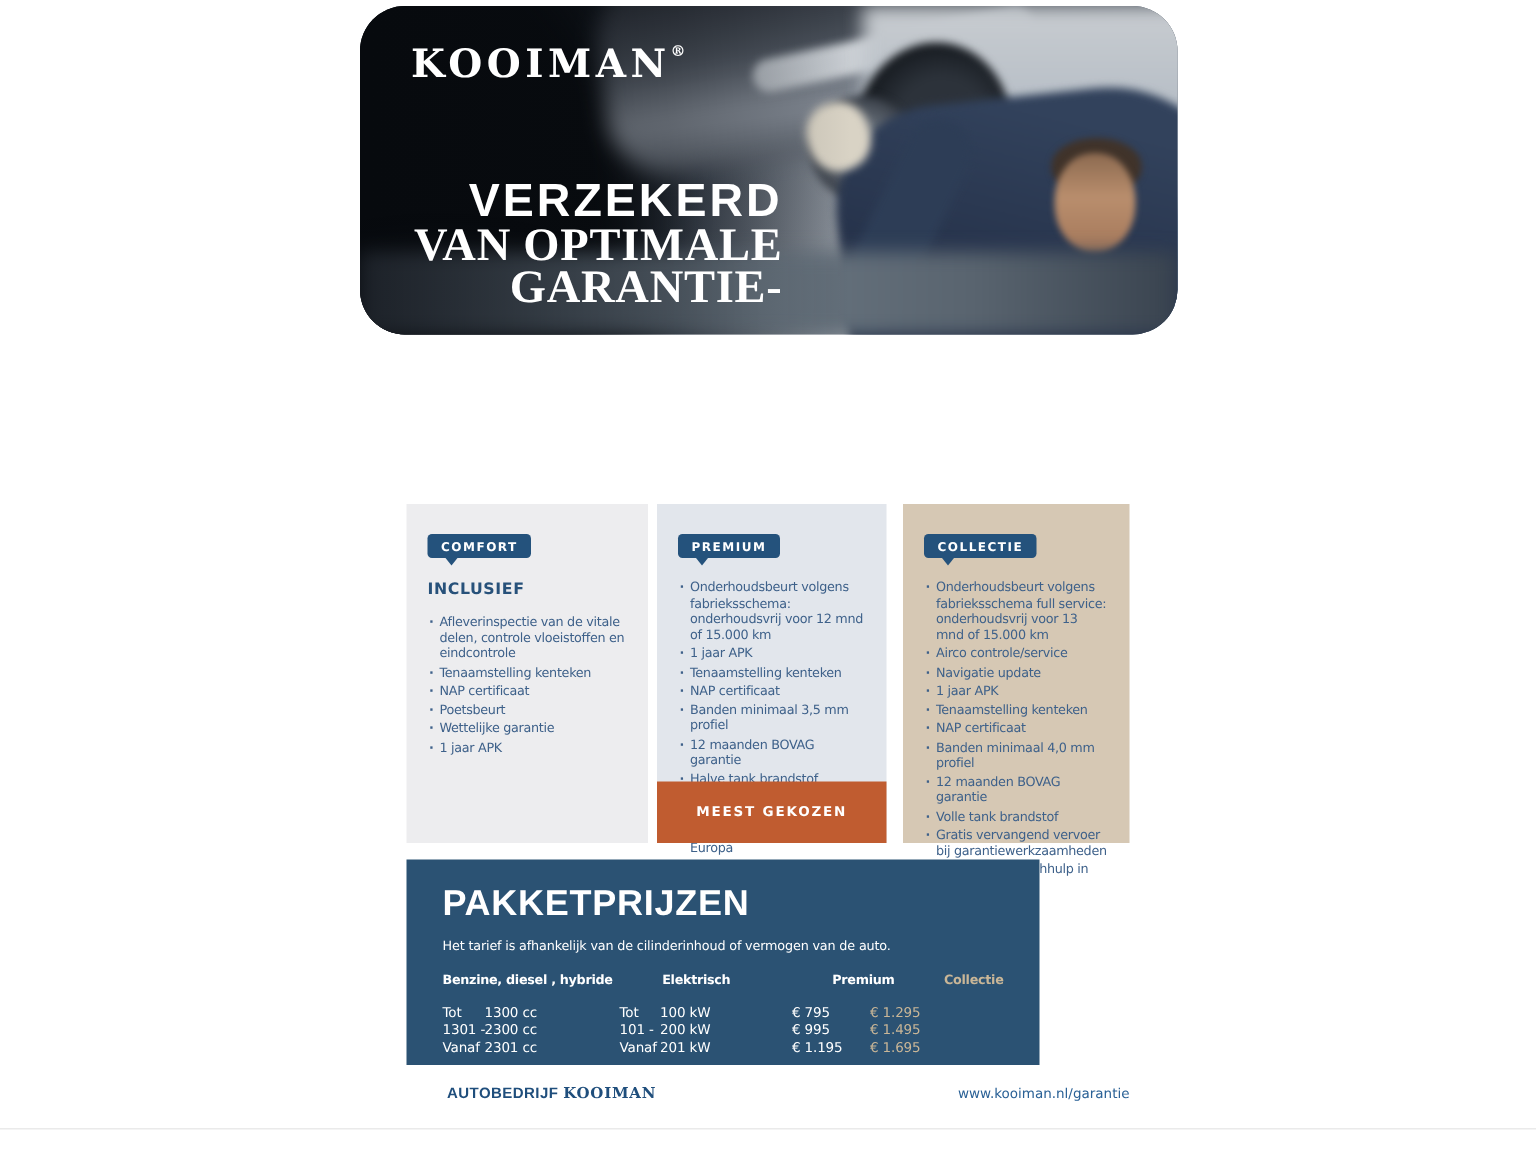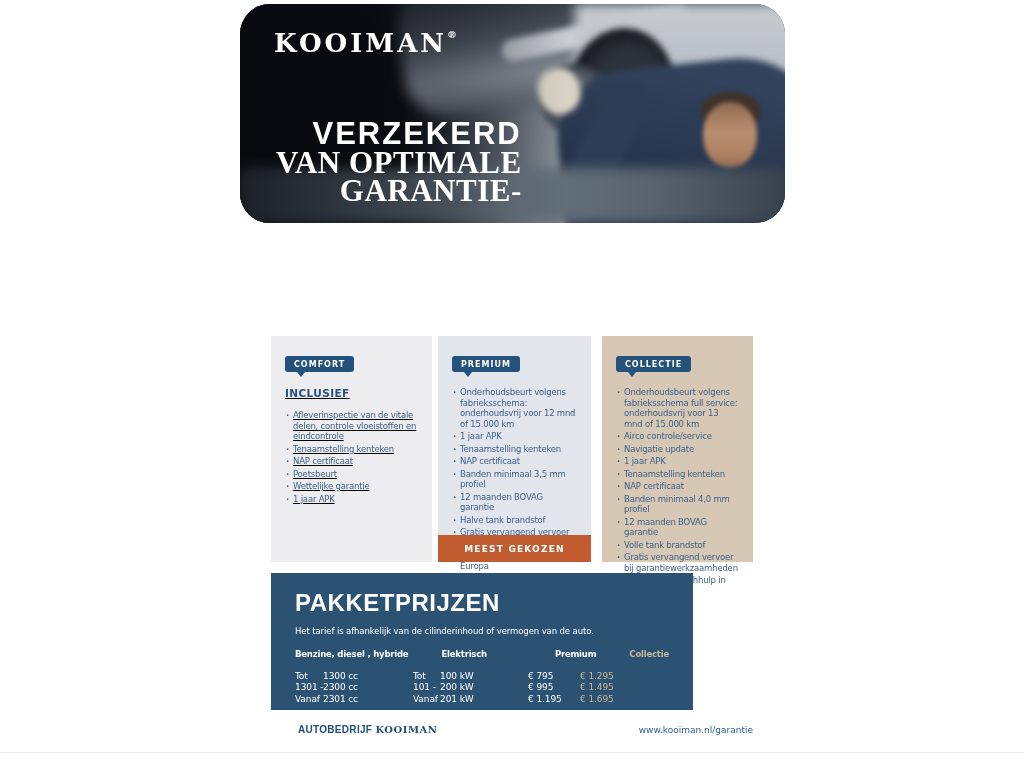--- a/index.html
+++ b/index.html
@@ -44,31 +44,31 @@
   .hero-logo sup { font-size:10px; vertical-align:14px; letter-spacing:0; }
   .hero-headline { position:absolute; left:36px; top:114px;text-align:right; }
   .hl-sans  { font-family:"Liberation Sans", sans-serif; font-weight:bold; font-size:31px; letter-spacing:2px; line-height:31px; }
   .hl-serif { font-family:"Liberation Serif", serif;     font-weight:bold; font-size:31px; letter-spacing:.5px; line-height:28px; }
   .hero-sub { position:absolute; left:44px; top:255px; font-family:Liberation Sans, sans-serif; font-weight:bold;
      font-size:17px; letter-spacing:2px; }
 
   
   .cards { position:absolute; left:271px; top:336px; width:482px; height:226px; }
   .card { position:absolute; top:0; height:226px; padding:16px 14px; }
-  .card-comfort  { left:0;     width:161px; background:#ededef;text-decoration:underline; }
+  .card-comfort  { left:0;     width:161px; background:#ededef; }
   .card-premium  { left:167px; width:153px; background:#e2e6ec; padding-bottom:38px; }
   .card-collectie{ left:331px; width:151px; background:#d6c8b4; }
   .badge { display:inline-block; position:relative; background:#24527c; color:#fff; font-size:8px; font-weight:bold;
      letter-spacing:1px; padding:4px 9px 3px; border-radius:3px; margin-bottom:15px; }
   .badge::after { content:""; position:absolute; left:12px; top:100%; border:4px solid transparent; border-top:5px solid #24527c; }
   .card-heading { font-size:10.5px; font-weight:bold; color:#27517a; letter-spacing:.4px; margin-bottom:11px; }
   .pkg-list { list-style:none; font-size:8.5px; letter-spacing:-.2px; line-height:10.5px; color:#3e618a; }
   .pkg-list li { position:relative; padding-left:8px; margin-bottom:2px; }
   .pkg-list li::before { content:"·"; position:absolute; left:1px; top:0; font-weight:bold; }
-  .banner { position:absolute; left:0; bottom:0; width:100%; height:27px; background:#c05c30; color:#fff;
+  .banner { position:absolute; left:0; bottom:0; width:100%; height:41px; background:#c05c30; color:#fff;
      font-size:9px; font-weight:bold; letter-spacing:1.2px; display:flex; align-items:center; justify-content:center; }
 
   
   .pricing { position:absolute; left:271px; top:573px; width:422px; height:137px; background:#2b5273;
      color:#fff; padding:16px 24px 0; }
   .pricing-title { font-family:"Liberation Sans", sans-serif; font-weight:bold; font-size:24px; letter-spacing:.5px; margin-bottom:9px; }
   .pricing-sub { font-size:8.5px; letter-spacing:-.1px; margin-bottom:13px; }
   .p-row  { display:flex; margin-bottom:1px; font-size:9px; letter-spacing:-.1px; line-height:10.5px; white-space:nowrap; }
   .p-head { font-weight:bold; font-size:8.5px; letter-spacing:-.2px; margin-bottom:11px;gap:33px; }
   .p-col1 { width:118px; } .p-col2 { width:115px; } .p-col3 { width:52px; } .p-col4 { flex:1; }

